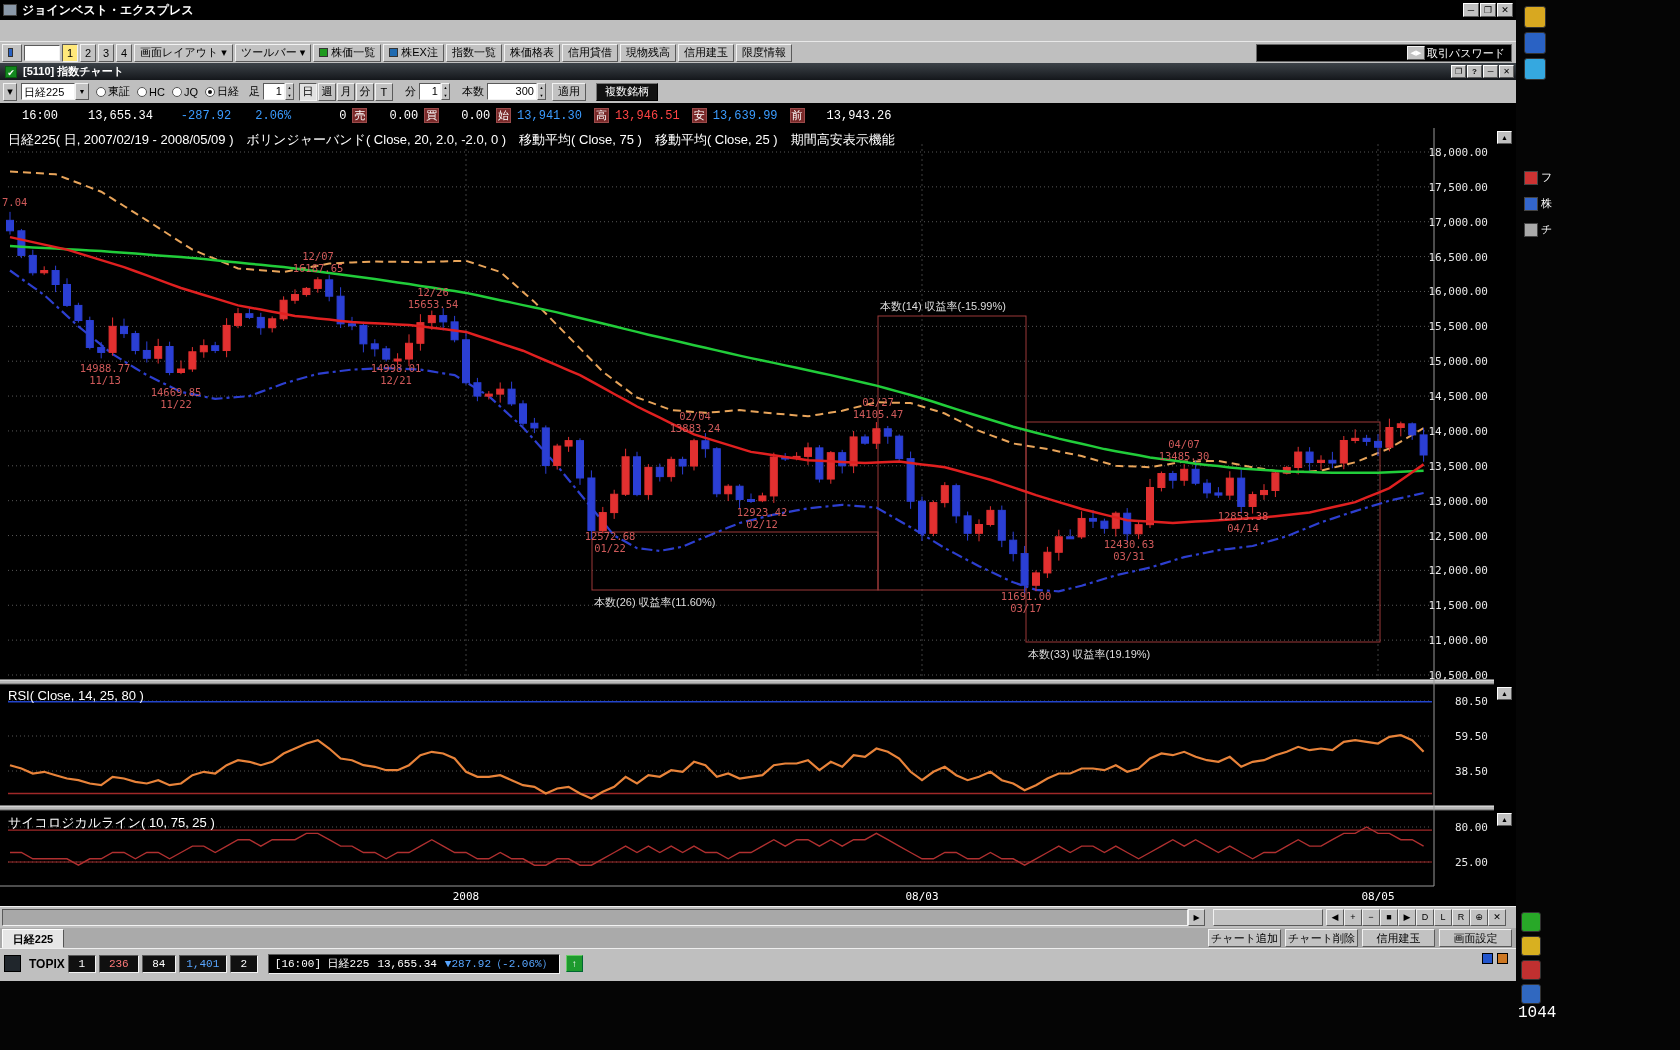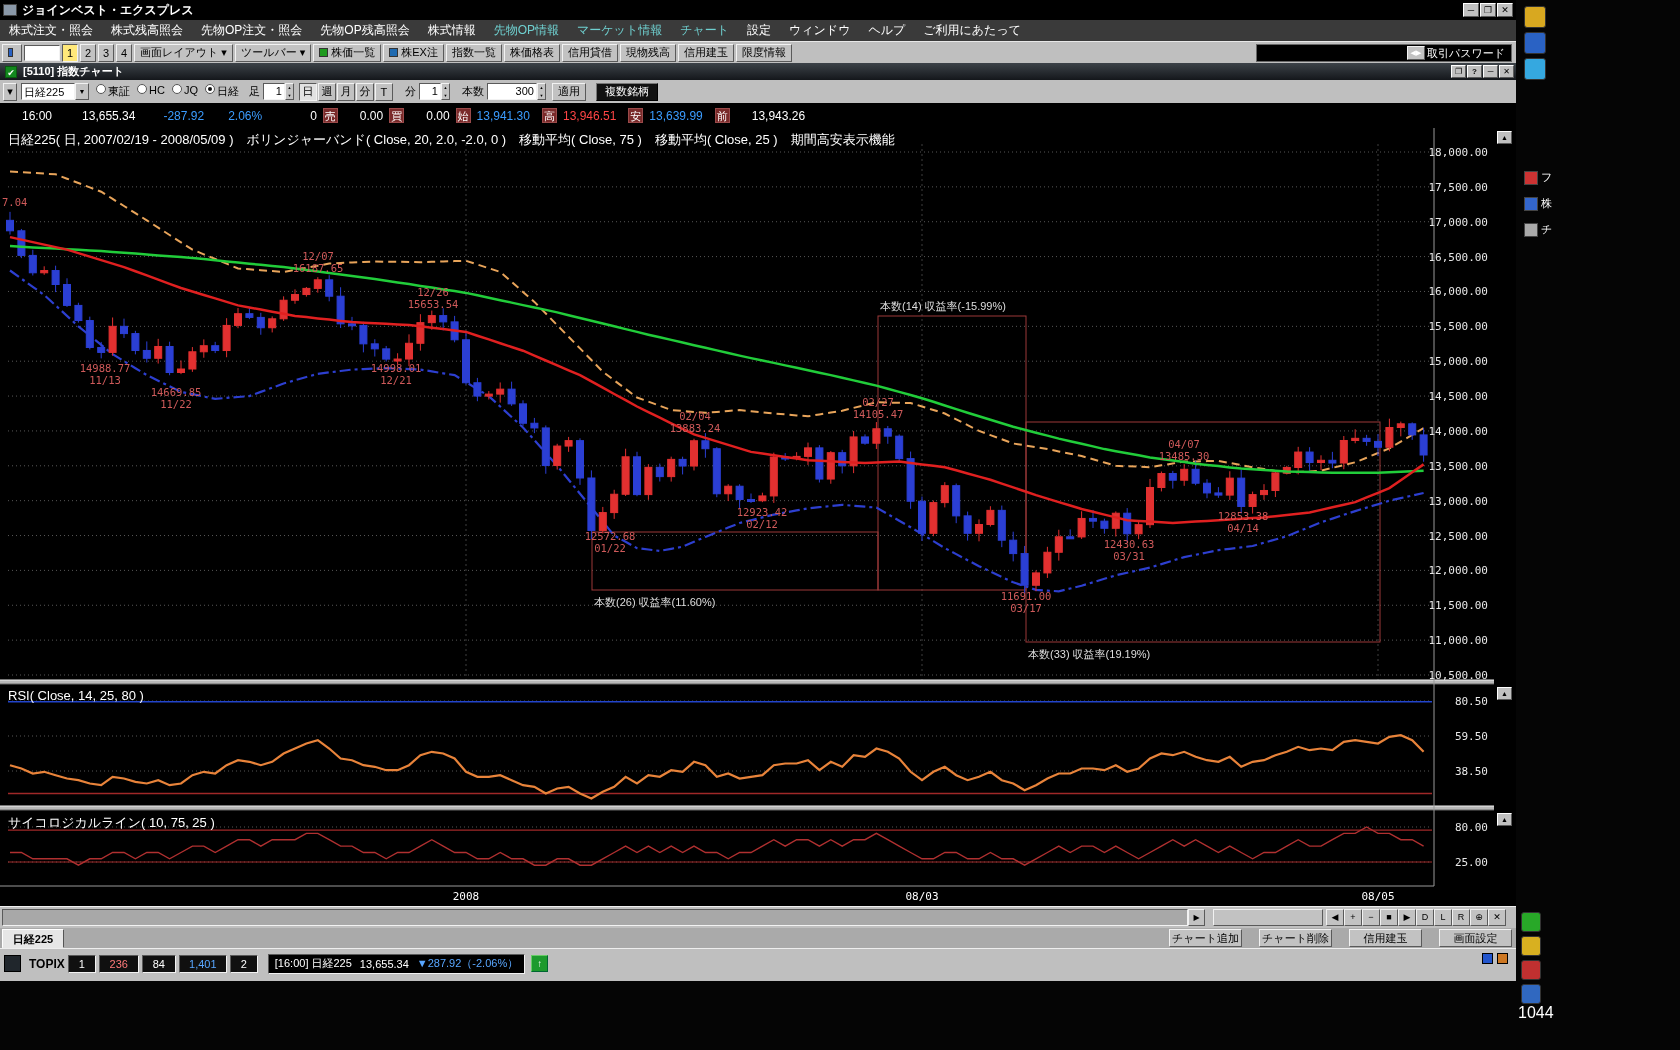--- a/index.html
+++ b/index.html
@@ -1,18 +1,18 @@
 <!DOCTYPE html>
 <html><head>
 <meta charset="utf-8">
 <style>
   *{box-sizing:border-box;margin:0;padding:0}
   html,body{width:1680px;height:1050px;overflow:hidden;background:#050505;
     font-family:"Liberation Sans","DejaVu Sans",sans-serif;-webkit-font-smoothing:none}
-  .mono{font-family:Liberation Sans, sans-serif}
+  .mono{font-family:Liberation Mono, monospace}
   .app{position:absolute;left:0;top:0;width:1516px;height:981px;background:#bfbfbf}
   
   .titlebar{position:absolute;left:0;top:0;width:1516px;height:20px;background:#000;color:#fff;
     display:flex;align-items:center;font-size:12px;font-weight:bold}
   .title-ico{width:14px;height:12px;background:#8a98a8;border:1px solid #444;margin:0 5px 0 3px}
   .winbtns{position:absolute;right:3px;top:3px;display:flex;gap:1px}
   .winbtn{width:16px;height:14px;background:#c0c0c0;border:1px solid;border-color:#fff #5a5a5a #5a5a5a #fff;
     font-size:9px;line-height:12px;text-align:center;color:#000;font-weight:bold}
   
   .menubar{position:absolute;left:0;top:20px;width:1516px;height:21px;background:#3a3a3a;
@@ -76,21 +76,21 @@
   .htrack{position:absolute;left:2px;top:2px;width:1186px;height:17px;background:#a8a8a8}
   .harrow{position:absolute;left:1188px;top:2px;width:17px;height:17px;font-size:8px;line-height:15px;text-align:center}
   .hthumb{position:absolute;left:1213px;top:2px;width:110px;height:17px}
   .hcluster{position:absolute;left:1326px;top:2px;display:flex}
   .hcbtn{width:18px;height:17px;font-size:9px;line-height:15px;text-align:center;margin-left:0}
   
   .tabrow{position:absolute;left:0;top:928px;width:1516px;height:20px;background:#aaa}
   .tab{position:absolute;left:2px;top:1px;width:62px;height:19px;background:#e6e6e6;
     border:1px solid;border-color:#fff #555 #e6e6e6 #fff;font-size:11px;font-weight:bold;
     text-align:center;line-height:18px;color:#000}
-  .tabbtns{position:absolute;right:4px;top:1px;display:flex;gap:15px}
+  .tabbtns{position:absolute;right:4px;top:1px;display:flex;gap:2px}
   .tabbtn{width:73px;height:18px;font-size:11px}
   
   .statusrow{position:absolute;left:0;top:948px;width:1516px;height:30px;background:#bfbfbf;
     border-top:1px solid #eee;display:flex;align-items:center;font-size:12px;color:#000}
   .sqico{width:17px;height:17px;background:#20262c;border:1px solid #000;margin-left:4px}
   .scell{height:18px;background:#101010;border:1px solid;border-color:#5a5a5a #f2f2f2 #f2f2f2 #5a5a5a;
     display:flex;align-items:center;justify-content:center;margin-left:3px;font-size:11px}
   .tape{height:20px;background:#000;border:1px solid;border-color:#5a5a5a #f2f2f2 #f2f2f2 #5a5a5a;
     display:flex;align-items:center;font-size:11px;color:#fff;padding:0 6px;margin-left:10px;white-space:pre}
   .upbtn{width:17px;height:17px;background:#1d9a2d;color:#fff;border:1px solid;border-color:#6c6 #063 #063 #6c6;
@@ -113,34 +113,20 @@
   <div class="titlebar">
     <span class="title-ico"></span>
     <span>ジョインベスト・エクスプレス</span>
     <span class="winbtns">
       <span class="winbtn">─</span>
       <span class="winbtn">❐</span>
       <span class="winbtn">✕</span>
     </span>
   </div>
 
-  <div class="menubar" id="menubar">
-      <span class="menu-item" style="color: rgb(255, 255, 255);">株式注文・照会</span>
-      <span class="menu-item" style="color: rgb(255, 255, 255);">株式残高照会</span>
-      <span class="menu-item" style="color: rgb(255, 255, 255);">先物OP注文・照会</span>
-      <span class="menu-item" style="color: rgb(255, 255, 255);">先物OP残高照会</span>
-      <span class="menu-item" style="color: rgb(255, 255, 255);">株式情報</span>
-      <span class="menu-item" style="color: rgb(111, 208, 208);">先物OP情報</span>
-      <span class="menu-item" style="color: rgb(111, 208, 208);">マーケット情報</span>
-      <span class="menu-item" style="color: rgb(111, 208, 208);">チャート</span>
-      <span class="menu-item" style="color: rgb(255, 255, 255);">設定</span>
-      <span class="menu-item" style="color: rgb(255, 255, 255);">ウィンドウ</span>
-      <span class="menu-item" style="color: rgb(255, 255, 255);">ヘルプ</span>
-      <span class="menu-item" style="color: rgb(255, 255, 255);">ご利用にあたって</span>
-    </div>
 
   <div class="toolbar">
     <span class="tbtn raised" style="width:20px">
         <span class="ticon" style="background:#2a62c4"></span>
       </span>
     <span class="sunken" style="width:36px;height:16px;background:#fff;margin-left:2px"></span>
     <span id="quicknums" style="display:flex">
         <span class="tbtn raised numbtn active">1</span>
         <span class="tbtn raised numbtn">2</span>
         <span class="tbtn raised numbtn">3</span>
@@ -192,21 +178,21 @@
       <span class="cwbtn">✕</span>
     </span>
   </div>
 
   <div class="controls">
     <span class="tbtn raised" style="width:14px;margin-left:3px">▾</span>
     <span class="combo">
       <span class="cfield">日経225</span>
       <span class="cbtn raised">▼</span>
     </span>
-    <span id="radios" style="display:flex;align-items:flex-start">
+    <span id="radios" style="display:flex;align-items:center">
         <span class="radio"></span>
         <span>東証</span>
         <span class="radio"></span>
         <span>HC</span>
         <span class="radio"></span>
         <span>JQ</span>
         <span class="radio sel"></span>
         <span>日経</span>
       </span>
     <span style="margin-left:10px">足</span>

